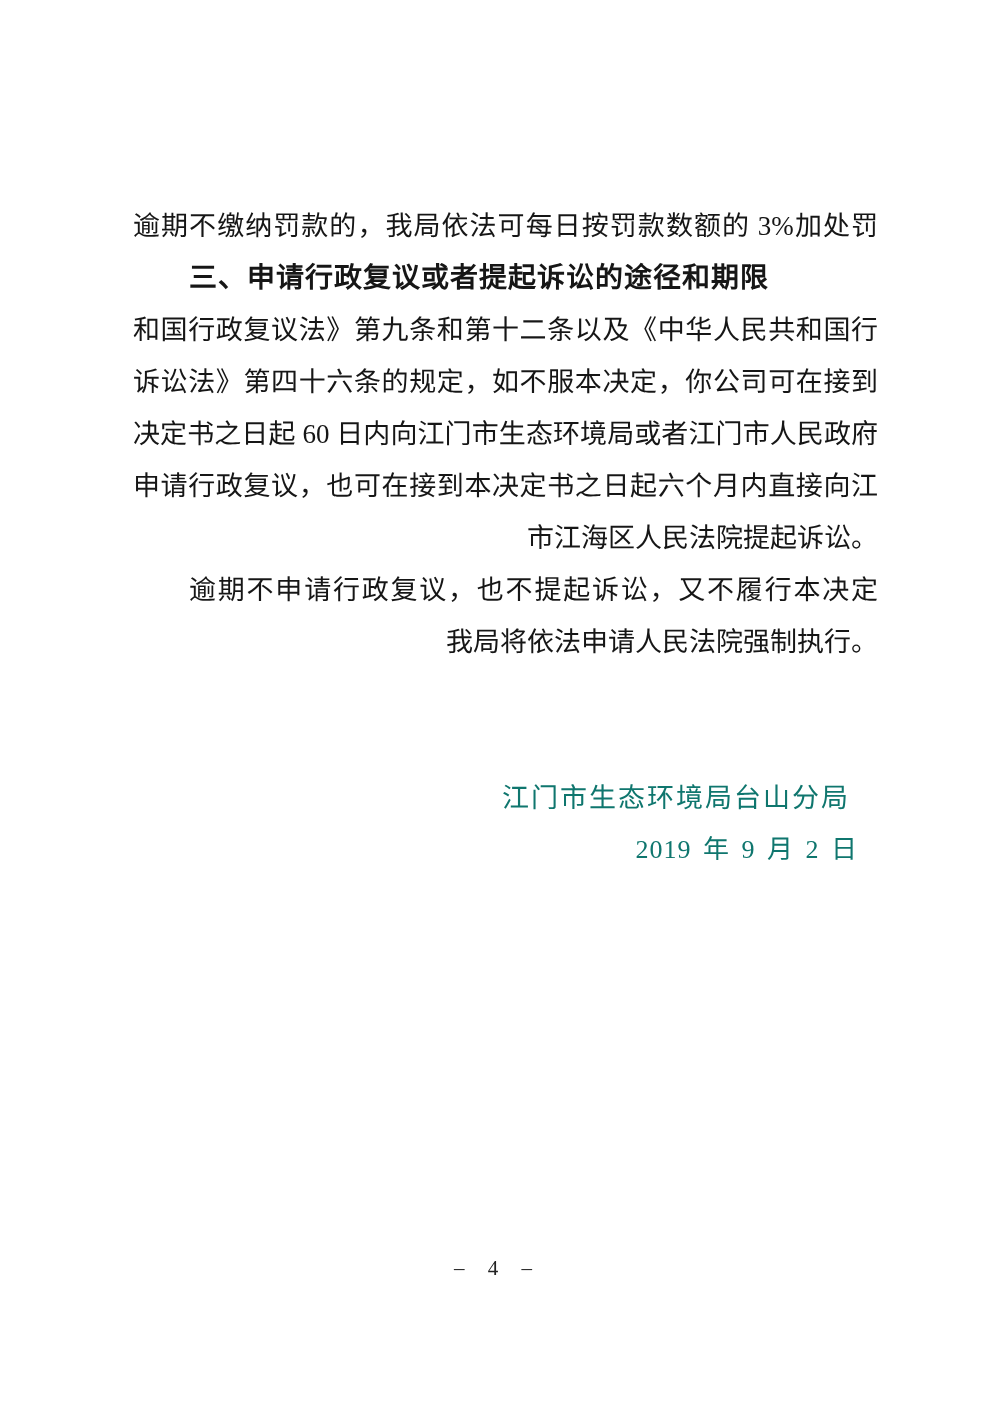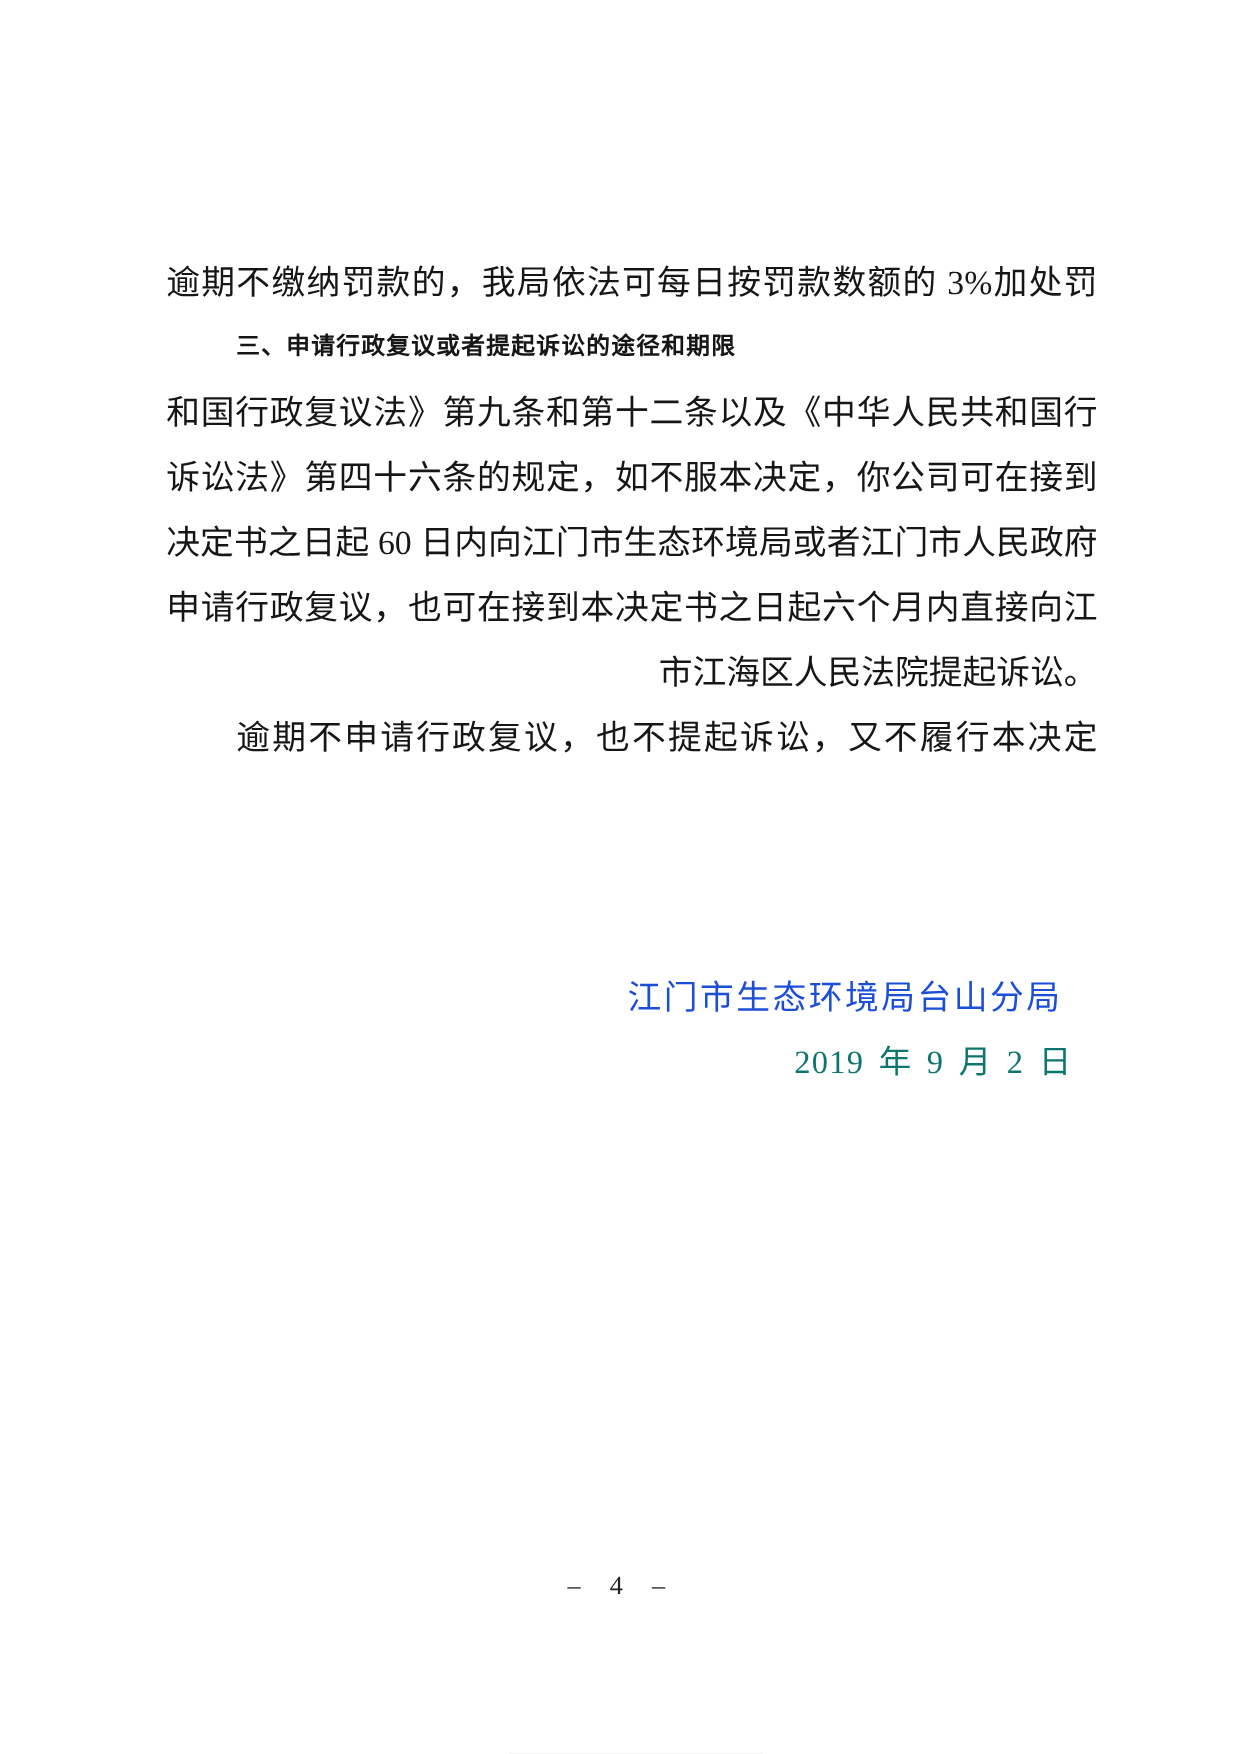--- a/index.html
+++ b/index.html
@@ -36,38 +36,38 @@
   .line.fill {
     text-align: justify;
     text-align-last: justify;
   }
 
   .line.indent { padding-left: 56px; }
 
   .line.heading {
     font-family: "Liberation Sans", sans-serif;
     font-weight: 700;
-    font-size: 19px;
+    font-size: 28px;
     letter-spacing: 1px;
     text-align: left;
     text-align-last: left;
   }
 
   .sig-agency {
     position: absolute;
     left: 133px;
     top: 772px;
     width: 745px;
     height: 52px;
     line-height: 52px;
     font-size: 27px;
     letter-spacing: 2px;
     text-align: right;
     padding-right: 28px;
-    color: #1d4ed8;
+    color: #0f766e;
   }
 
   .sig-date {
     position: absolute;
     left: 133px;
     top: 824px;
     width: 745px;
     height: 52px;
     line-height: 52px;
     font-size: 26px;
@@ -99,20 +99,21 @@
 
   <div class="doc-body">
       <div class="line body fill">逾期不缴纳罚款的，我局依法可每日按罚款数额的 3%加处罚款。</div>
       <div class="line heading indent">三、申请行政复议或者提起诉讼的途径和期限</div>
       <div class="line body fill">和国行政复议法》第九条和第十二条以及《中华人民共和国行政</div>
       <div class="line body fill">诉讼法》第四十六条的规定，如不服本决定，你公司可在接到本</div>
       <div class="line body fill">决定书之日起 60 日内向江门市生态环境局或者江门市人民政府</div>
       <div class="line body fill">申请行政复议，也可在接到本决定书之日起六个月内直接向江门</div>
       <div class="line body">市江海区人民法院提起诉讼。</div>
       <div class="line body indent fill">逾期不申请行政复议，也不提起诉讼，又不履行本决定的，</div>
+      <div class="line body">我局将依法申请人民法院强制执行。</div>
     </div>
 
   <div class="sig-agency">江门市生态环境局台山分局</div>
 
   <div class="sig-date">2019 年 9 月 2 日</div>
 
   <div class="page-footer">– 4 –</div>
 
 </div>
 

